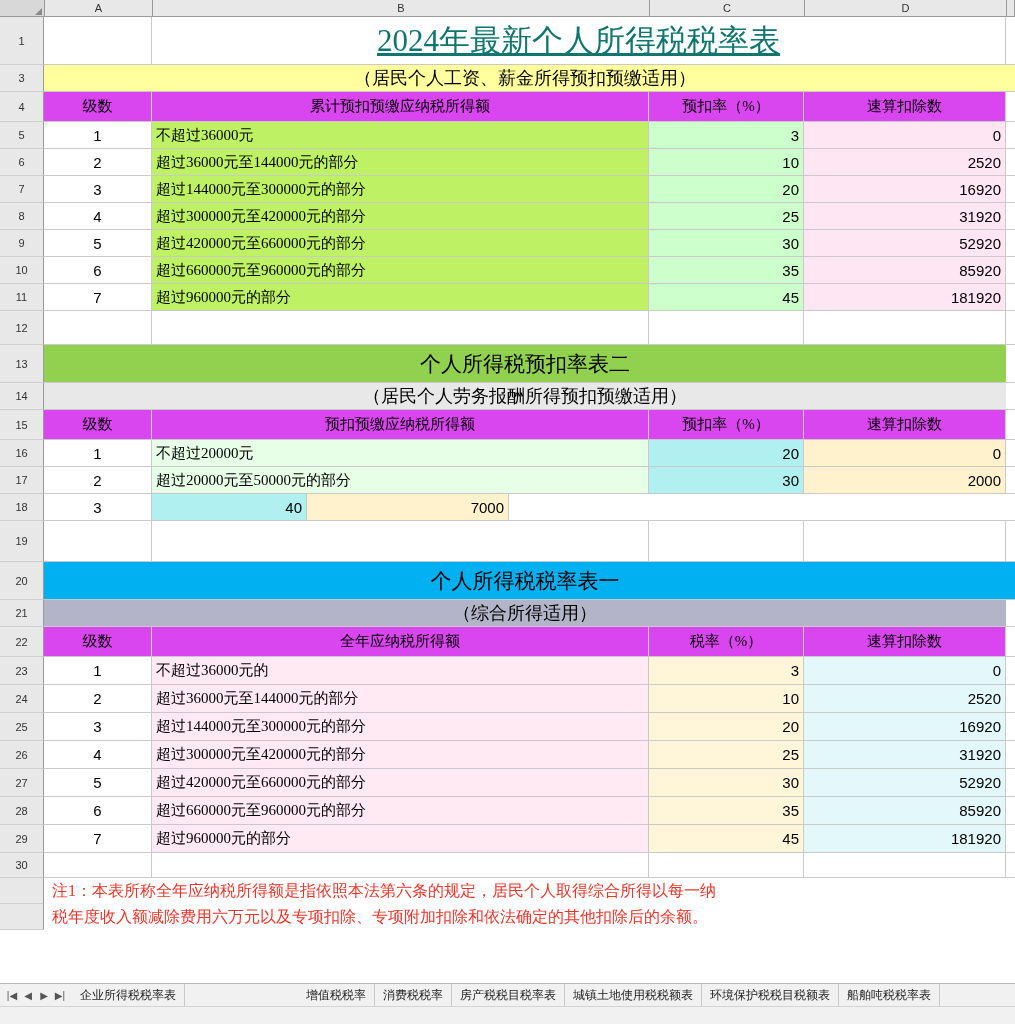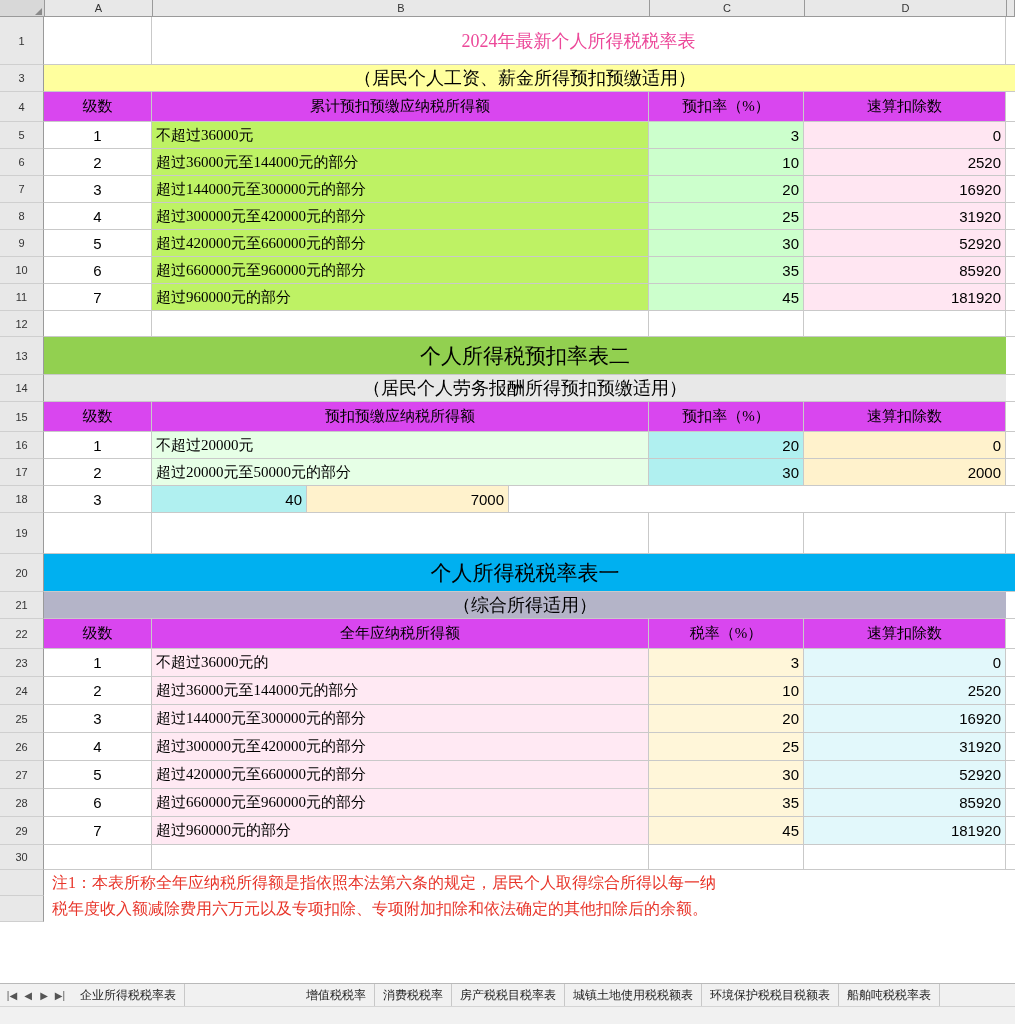--- a/index.html
+++ b/index.html
@@ -90,25 +90,26 @@
   }
   .c-a { width: 108px; min-width: 108px; justify-content: center; }
   .c-b { width: 497px; min-width: 497px; justify-content: flex-start; }
   .c-c { width: 155px; min-width: 155px; justify-content: flex-end; }
   .c-d { width: 202px; min-width: 202px; justify-content: flex-end; }
   .c-e { flex: 1; border-right: none; }
   .center { justify-content: center; }
   .blank { background: #ffffff; }
 
   .title-cell {
-    font-size: 18px;
-    color: #ec4899;
+    font-size: 31px;
+    color: #0f766e;
     font-family: "Liberation Serif", serif;
     justify-content: center;
     font-weight: normal;
+    text-decoration: underline;
   }
   .band {
     justify-content: center;
     font-size: 18px;
     font-family: "Liberation Serif", serif;
   }
   .band-yellow { background: #ffff9e; }
   .band-green { background: #92d050; }
   .band-gray { background: #b4b4c8; }
   .band-blue { background: #00b0f0; }
@@ -284,21 +285,21 @@
     </div>
     <div class="row" style="height:27px;">
       <div class="rh">11</div>
       <div class="cell c-a">7</div>
       <div class="cell c-b tan serif">超过960000元的部分</div>
       <div class="cell c-c mint">45</div>
       <div class="cell c-d pink">181920</div>
       <div class="cell c-e blank"></div>
     </div>
 
-    <div class="row" style="height:26px;justify-content:center;">
+    <div class="row" style="height:34px;justify-content:center;">
       <div class="rh">12</div>
       <div class="cell c-a blank"></div>
       <div class="cell c-b blank"></div>
       <div class="cell c-c blank"></div>
       <div class="cell c-d blank"></div>
       <div class="cell c-e blank"></div>
     </div>
 
     <div class="row" style="height:38px;">
       <div class="rh">13</div>

